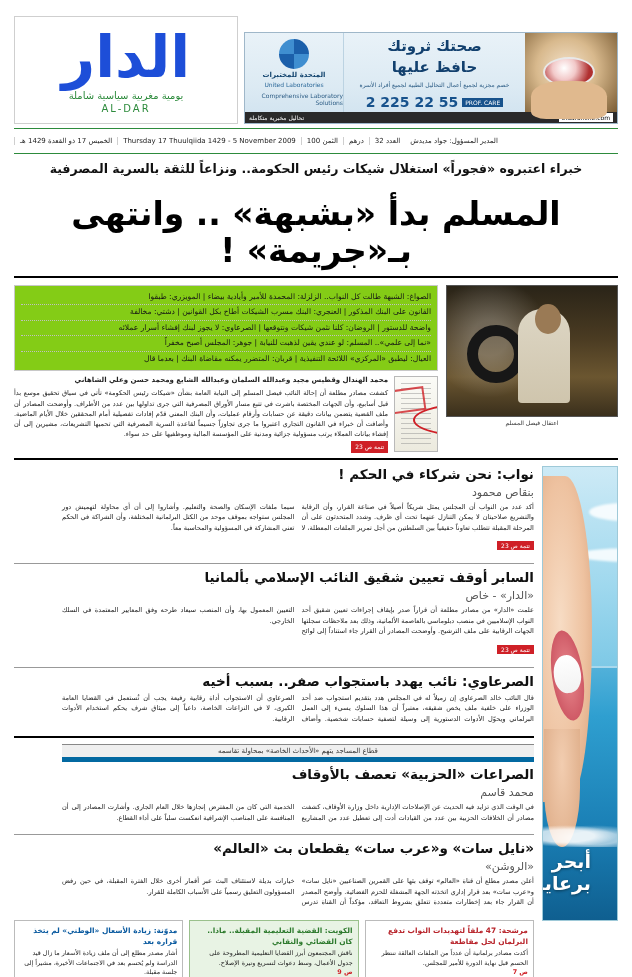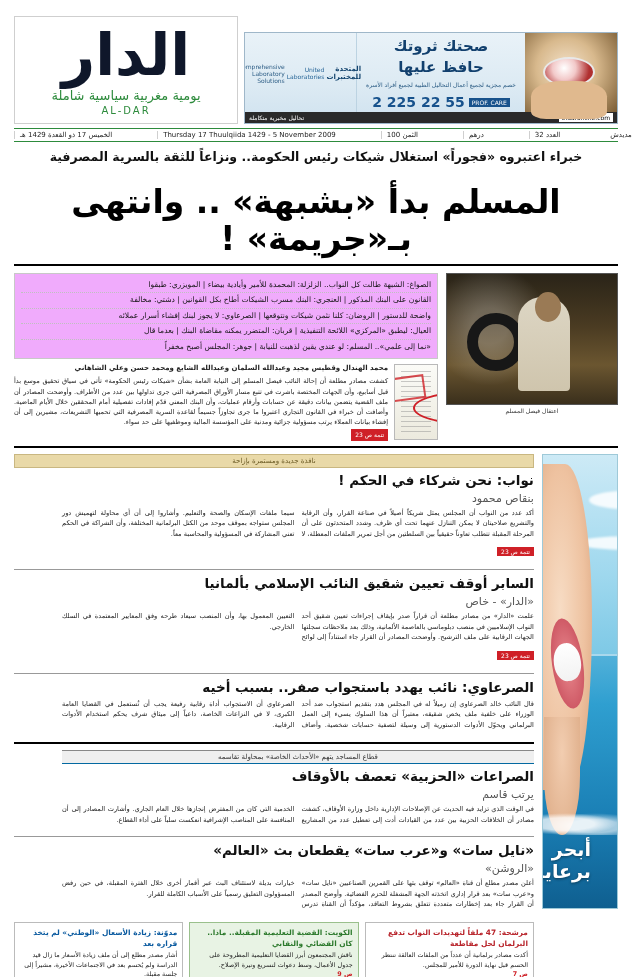--- a/index.html
+++ b/index.html
@@ -62,22 +62,22 @@
     margin-top: 3px;
     display: flex; flex-direction: row; align-items: center; gap: 4px;
   }
   .ad-phone .num {
     font-size: 14px; font-weight: bold; color: #17528c; direction: ltr;
   }
   .ad-phone .tagbox {
     font-size: 6px; color: #fff; background: #17528c; padding: 1px 3px;
   }
   .ad-logo {
-    width: 112px;
-    display: flex; flex-direction: row; align-items: center; justify-content: center;
+    width: 99px;
+    display: flex; flex-direction: column; align-items: center; justify-content: center;
     border-right: 1px solid #bcd3e2;
     gap: 2px;
   }
   .ad-logo .mark {
     width: 30px; height: 30px; border-radius: 50%;
     background: conic-gradient(#1b5faa 0 25%, #3f8ed0 0 50%, #1b5faa 0 75%, #3f8ed0 0 100%);
   }
   .ad-logo .nm { font-size: 7px; color: #14456f; font-weight: bold; }
   .ad-logo .nm2 { font-size: 6px; color: #2b6899; }
   .ad-footer {
@@ -88,33 +88,33 @@
   .ad-footer .site { background:#fff; color:#000; padding:1px 3px; font-size:6px;}
 
   .nameplate {
     width: 224px;
     border: 1px solid #cfcfcf;
     background: #ffffff;
     display: flex; flex-direction: column; align-items: center; justify-content: center;
     position: relative;
   }
   .np-logo {
-    font-size: 58px; line-height: 0.95; font-weight: bold; color: #0f172a;
+    font-size: 58px; line-height: 0.95; font-weight: bold; color: #1d4ed8;
     font-family: "DejaVu Sans", sans-serif;
     letter-spacing: -2px;
     margin-top: 4px;
   }
-  .np-sub { font-size: 13px; color: #2d8b3c; margin-top: 4px; }
+  .np-sub { font-size: 10px; color: #2d8b3c; margin-top: 4px; }
   .np-latin { font-size: 10px; color: #2d8b3c; letter-spacing: 2px; margin-top: 2px; }
 
   .infobar {
-    height: 14px; margin-top: 4px;
+    height: 26px; margin-top: 4px;
     border-top: 1px solid #2d8b3c; border-bottom: 1px solid #2d8b3c;
     display: flex; flex-direction: row-reverse; align-items: center;
-    font-size: 7px; color: #222; gap: 40px;
+    font-size: 7px; color: #222;
   }
   .infobar > div { padding: 0 5px; border-left: 1px solid #cfcfcf; white-space: nowrap; }
   .infobar > div:last-child { border-left: none; }
 
   
   .kicker {
     text-align: center; margin-top: 7px;
     font-size: 12.5px; font-weight: bold; color: #111;
   }
   .headline {
@@ -143,21 +143,21 @@
   }
   .photo-main .tire {
     position: absolute; left: 12%; top: 30%; width: 58px; height: 58px;
     border-radius: 50%; border: 11px solid #171717; background: transparent;
   }
   .photo-cap {
     font-size: 6px; color: #333; text-align: center; padding-top: 2px;
   }
   .toprow-right { flex: 1 1 auto; display: flex; flex-direction: column; }
   .bullets {
-    border: 1px solid #c8c8c8; background: #f0abfc;
+    border: 1px solid #c8c8c8; background: #84cc16;
     padding: 4px 6px; font-size: 7.6px; line-height: 1.65; color: #151515;
   }
   .bullets div { border-bottom: 1px dotted #c0c0c0; padding: 1px 0; }
   .bullets div:last-child { border-bottom: none; }
   .subrow { display: flex; gap: 6px; margin-top: 5px; }
   .doc-scan {
     width: 196px; height: 76px; border: 1px solid #b9b9b9;
     background: linear-gradient(180deg,#fbfbf7 0%, #eceade 100%);
     position: relative; overflow: hidden;
   }
@@ -246,21 +246,21 @@
     margin: 0 0 3px 0; font-size: 13.5px; font-weight: bold; color: #111; line-height: 1.25;
   }
   .block .sub { font-size: 11px; color: #555; margin-bottom: 3px; }
   .block p {
     margin: 0; font-size: 6.6px; line-height: 1.6; color: #1a1a1a; text-align: justify;
   }
   .two-col { column-count: 2; column-gap: 7px; }
   .hr-thin { border-top: 1px solid #999; margin: 5px 0; }
   .hr-thick { border-top: 2px solid #000; margin: 6px 0; }
   .label-bar {
-    background: #efefef; border-top: 1px solid #888; border-bottom: 1px solid #0369a1;
+    background: #efefef; border-top: 1px solid #888; border-bottom: 5px solid #0369a1;
     font-size: 7px; color: #333; padding: 2px 4px; margin-bottom: 4px; text-align: center;
   }
 
   
   .promo-row { display: flex; flex-direction: row; gap: 6px; margin-top: 6px; }
   .promo {
     flex: 1 1 0; border: 1px solid #bbb; padding: 4px 5px;
     font-size: 6.4px; line-height: 1.5; color: #222; min-height: 40px;
   }
   .promo .t { font-size: 7.4px; font-weight: bold; color: #0b5ba0; margin-bottom: 2px; }
@@ -338,22 +338,22 @@
         <div class="head"></div>
       </div>
       <div class="photo-cap">اعتقال فيصل المسلم</div>
     </div>
 
     <div class="toprow-right">
       <div class="bullets">
         <div>الصواغ: الشبهة طالت كل النواب.. الزلزلة: المحمدة للأمير وأيادية بيضاء | المويزري: طبقوا</div>
         <div>القانون على البنك المذكور | العنجري: البنك مسرب الشيكات أطاح بكل القوانين | دشتي: مخالفة</div>
         <div>واضحة للدستور | الروضان: كلنا نثمن شيكات ونتوقعها | الصرعاوي: لا يجوز لبنك إفشاء أسرار عملائه</div>
+        <div>«نما إلى علمي».. المسلم: لو عندي يقين لذهبت للنيابة | جوهر: المجلس أصبح مخفراً</div>
         <div>العيال: ليطبق «المركزي» اللائحة التنفيذية | قربان: المتضرر يمكنه مقاضاة البنك | بعدما قال</div>
-        <div>«نما إلى علمي».. المسلم: لو عندي يقين لذهبت للنيابة | جوهر: المجلس أصبح مخفراً</div>
       </div>
 
       <div class="subrow">
         <div class="doc-scan">
           <div class="lines"></div>
           <div class="ellipse"></div>
           <div class="stamp"></div>
         </div>
         <div class="article-col">
           <div class="byline">محمد الهندال وقطيس مجيد وعبدالله السلمان
@@ -380,21 +380,20 @@
         <div class="lips">
           <div class="teeth"></div>
         </div>
         <div class="foam"></div>
         <div class="beach-caption">أبحر برعايتنا</div>
       </div>
     </div>
 
     <div class="right-col">
 
-      <div class="tagline-bar">نافذة جديدة ومستمرة بإزاحة</div>
 
       <div class="block">
         <h2>نواب: نحن شركاء في الحكم !</h2>
         <div class="sub">بنقاص محمود</div>
         <p class="two-col">أكد عدد من النواب أن المجلس يمثل شريكاً أصيلاً في صناعة القرار، وأن الرقابة والتشريع صلاحيتان لا يمكن التنازل عنهما تحت أي ظرف. وشدد المتحدثون على أن المرحلة المقبلة تتطلب تعاوناً حقيقياً بين السلطتين من أجل تمرير الملفات المعطلة، لا سيما ملفات الإسكان والصحة والتعليم. وأشاروا إلى أن أي محاولة لتهميش دور المجلس ستواجه بموقف موحد من الكتل البرلمانية المختلفة، وأن الشراكة في الحكم تعني المشاركة في المسؤولية والمحاسبة معاً.</p>
         <span class="more-tag">تتمة ص 23</span>
       </div>
 
       <div class="hr-thin"></div>
 
@@ -410,21 +409,21 @@
       <div class="block">
         <h2>الصرعاوي: نائب يهدد باستجواب صفر.. بسبب أخيه</h2>
         <p class="two-col">قال النائب خالد الصرعاوي إن زميلاً له في المجلس هدد بتقديم استجواب ضد أحد الوزراء على خلفية ملف يخص شقيقه، معتبراً أن هذا السلوك يسيء إلى العمل البرلماني ويحوّل الأدوات الدستورية إلى وسيلة لتصفية حسابات شخصية. وأضاف الصرعاوي أن الاستجواب أداة رقابية رفيعة يجب أن تُستعمل في القضايا العامة الكبرى، لا في النزاعات الخاصة، داعياً إلى ميثاق شرف يحكم استخدام الأدوات الرقابية.</p>
       </div>
 
       <div class="hr-thick"></div>
 
       <div class="block">
         <div class="label-bar">قطاع المساجد يتهم «الأحداث الخاصة» بمحاولة تقاسمه</div>
         <h2>الصراعات «الحزبية» تعصف بالأوقاف</h2>
-        <div class="sub">يرتب قاسم</div>
+        <div class="sub">محمد قاسم</div>
         <p class="two-col">في الوقت الذي تزايد فيه الحديث عن الإصلاحات الإدارية داخل وزارة الأوقاف، كشفت مصادر أن الخلافات الحزبية بين عدد من القيادات أدت إلى تعطيل عدد من المشاريع الخدمية التي كان من المفترض إنجازها خلال العام الجاري. وأشارت المصادر إلى أن المنافسة على المناصب الإشرافية انعكست سلباً على أداء القطاع.</p>
       </div>
 
       <div class="hr-thin"></div>
 
       <div class="block">
         <h2>«نايل سات» و«عرب سات» يقطعان بث «العالم»</h2>
         <div class="sub">«الروشن»</div>
         <p class="two-col">أعلن مصدر مطلع أن قناة «العالم» توقف بثها على القمرين الصناعيين «نايل سات» و«عرب سات» بعد قرار إداري اتخذته الجهة المشغلة للحزم الفضائية. وأوضح المصدر أن القرار جاء بعد إخطارات متعددة تتعلق بشروط التعاقد، مؤكداً أن القناة تدرس خيارات بديلة لاستئناف البث عبر أقمار أخرى خلال الفترة المقبلة، في حين رفض المسؤولون التعليق رسمياً على الأسباب الكاملة للقرار.</p>
       </div>

